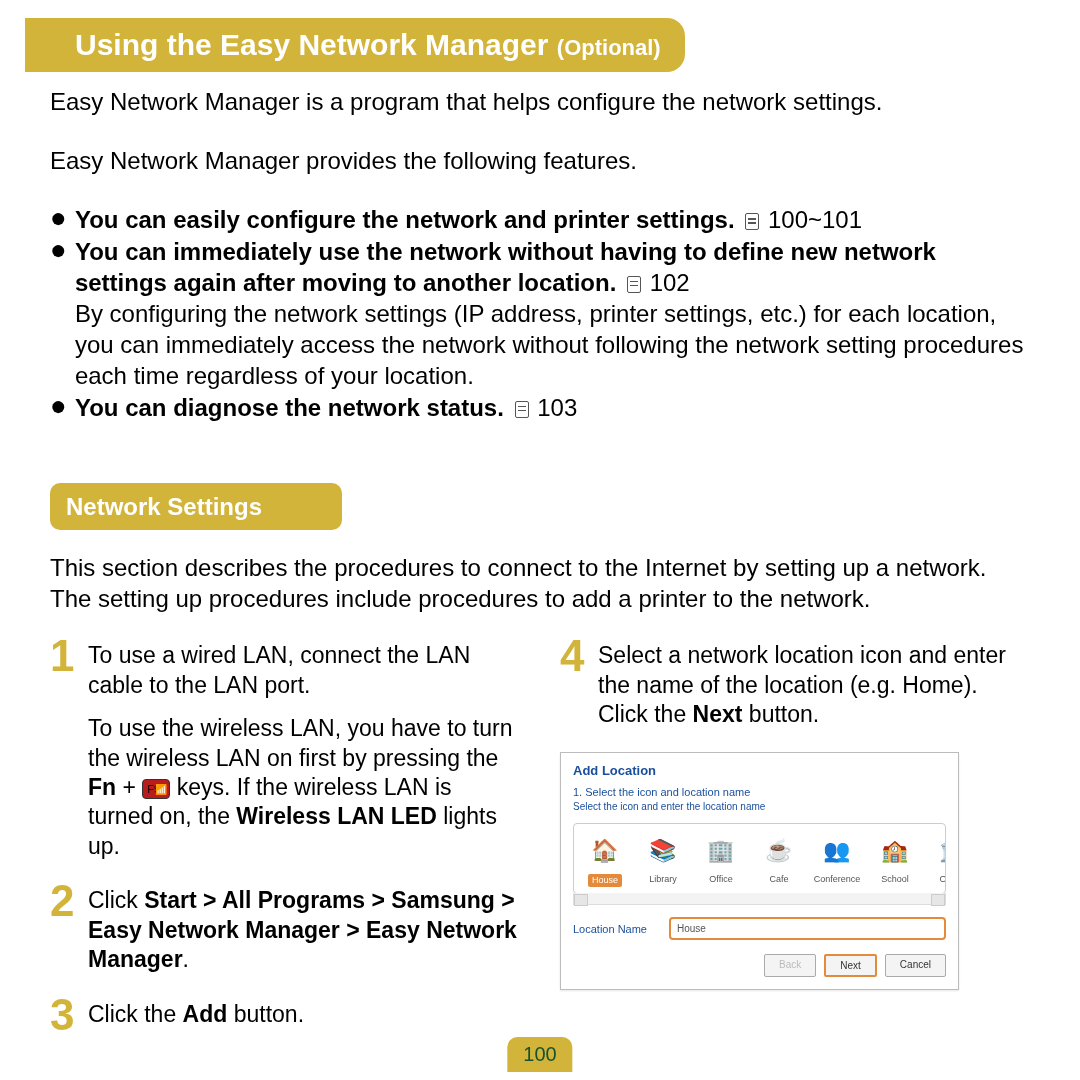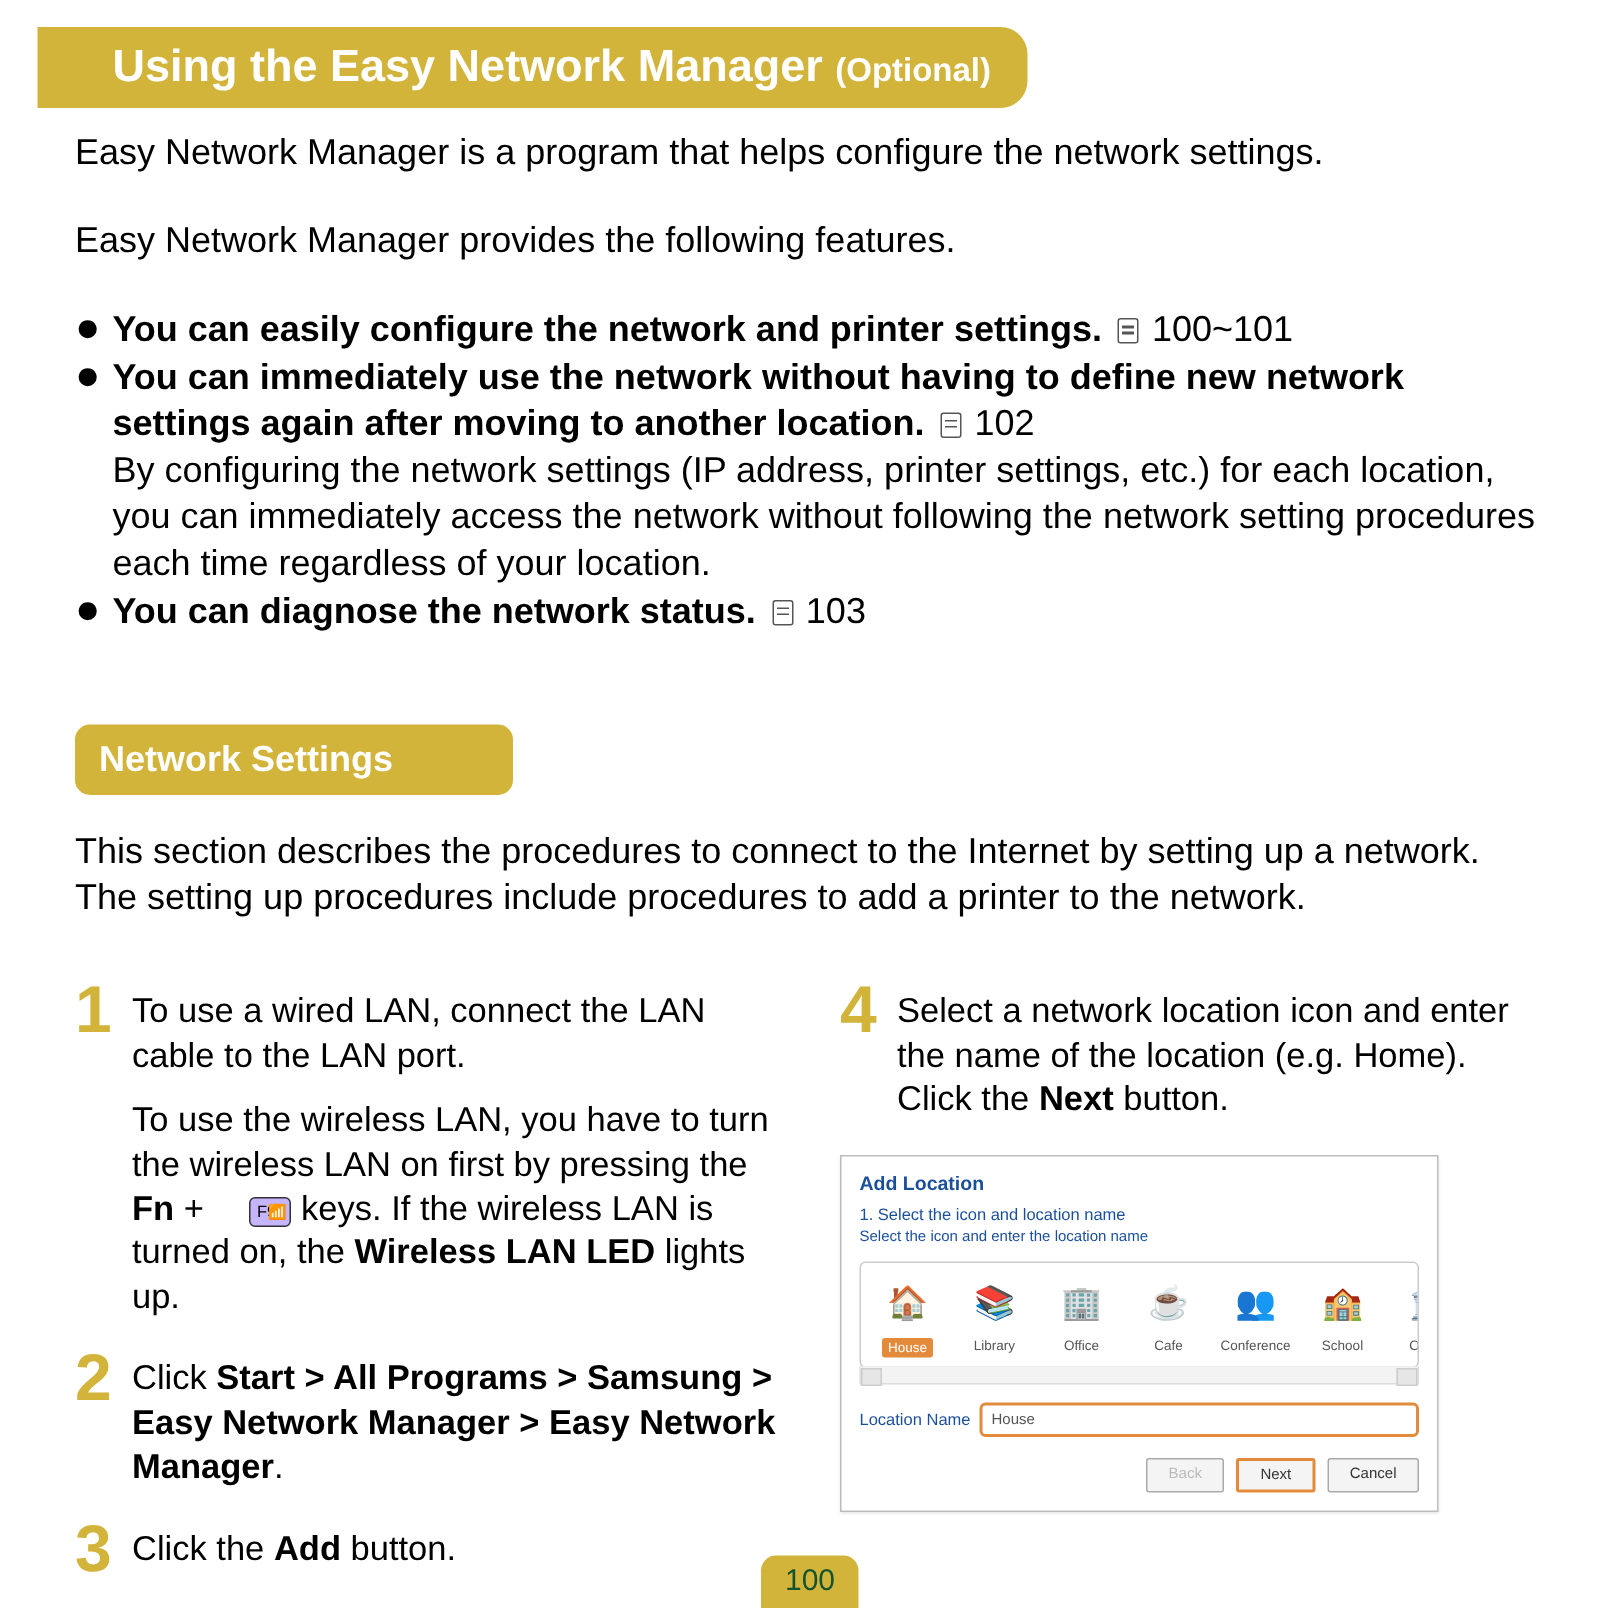--- a/index.html
+++ b/index.html
@@ -57,21 +57,21 @@
     display: inline-block;
     background: #d3b43a;
     color: #fff;
     font-weight: bold;
     font-size: 24px;
     padding: 8px 80px 8px 16px;
     border-radius: 10px;
     margin-top: 20px;
     margin-bottom: 22px;
   }
-  .section-text { margin-bottom: 42px; }
+  .section-text { margin-bottom: 24px; }
   .two-col { display: flex; gap: 40px; }
   .col { flex: 1; }
   .step { display: flex; align-items: flex-start; margin-bottom: 22px; }
   .step-num {
     color: #d3b43a;
     font-size: 44px;
     font-weight: bold;
     line-height: 0.8;
     margin-right: 10px;
     min-width: 28px;
@@ -82,22 +82,21 @@
     display: inline-block;
     border: 1.5px solid #333;
     border-radius: 4px;
     padding: 0 4px;
     font-size: 11px;
     vertical-align: 2px;
     min-width: 28px;
     height: 20px;
     line-height: 18px;
     position: relative;
-    background: #c4b5fd;
-    margin-left: 24px;
+    background: #b91c1c;
   }
   .keycap::after {
     content: "📶";
     font-size: 10px;
     position: absolute;
     right: 2px; bottom: -1px;
   }
   .page-num {
     position: absolute;
     bottom: 8px;
@@ -165,21 +164,21 @@
   }
   .scrollbar::before, .scrollbar::after {
     content: "";
     position: absolute;
     top: 1px; width: 12px; height: 10px;
     background: #e6e6e6;
     border: 1px solid #ccc;
   }
   .scrollbar::before { left: 0; }
   .scrollbar::after { right: 0; }
-  .field-row { display: flex; align-items: center; gap: 6px; margin-bottom: 14px; }
+  .field-row { display: flex; align-items: center; gap: 22px; margin-bottom: 14px; }
   .field-label { color: #1a4f9c; font-size: 11px; }
   .field-input {
     border: 2px solid #e38b3a;
     border-radius: 4px;
     padding: 3px 6px;
     font-size: 10px;
     flex: 1;
     color: #555;
   }
   .btn-row { display: flex; justify-content: flex-end; gap: 8px; text-align: right; }

